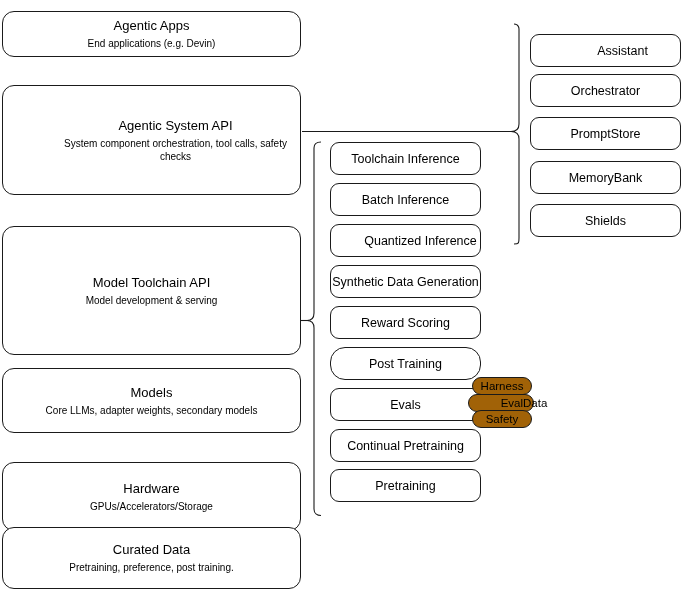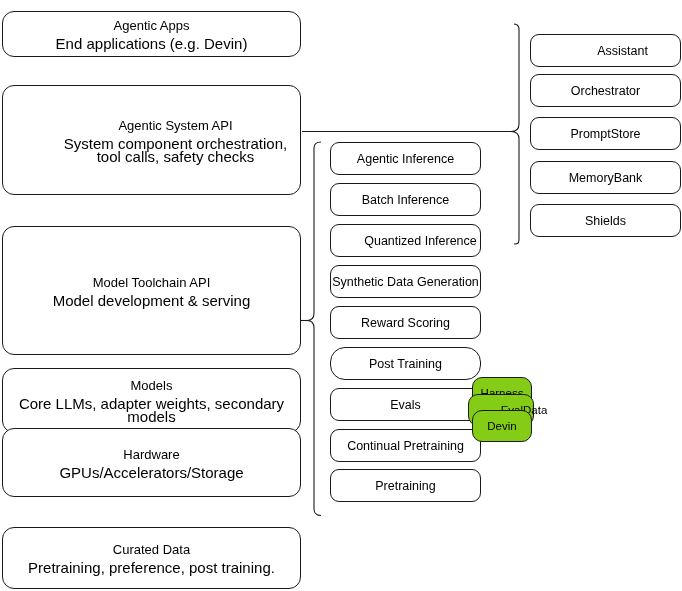--- a/index.html
+++ b/index.html
@@ -35,39 +35,39 @@
   .stack-node {
     border-radius: 12px;
     left: 2px;
     width: 299px;
   }
   .stack-node .title {
     font-size: 13px;
     line-height: 16px;
   }
   .stack-node .subtitle {
-    font-size: 15px;
+    font-size: 10px;
     line-height: 13px;
     margin-top: 3px;
   }
   .pill-node {
     border-radius: 9px;
     height: 33px;
     width: 151px;
     font-size: 12.5px;
   }
   .mid-node { left: 330px; }
   .right-node { left: 530px; }
   .tag-node {
     position: absolute;
     box-sizing: border-box;
     border: 1px solid #1a1a1a;
-    background: #84cc16;
+    background: #a16207;
     border-radius: 10px;
-    height: 32px;
+    height: 18px;
     display: flex;
     align-items: center;
     justify-content: center;
     font-size: 11.5px;
     z-index: 5;
   }
   svg.lines {
     position: absolute;
     left: 0; top: 0;
     width: 682px;
@@ -115,32 +115,32 @@
   <div class="node stack-node" style="top:226px; height:129px;">
     <div class="title">Model Toolchain API</div>
     <div class="subtitle">Model development &amp; serving</div>
   </div>
 
   <div class="node stack-node" style="top:368px; height:65px;">
     <div class="title">Models</div>
     <div class="subtitle">Core LLMs, adapter weights, secondary models</div>
   </div>
 
-  <div class="node stack-node" style="top:428px; height:69px;text-align:center;">
+  <div class="node stack-node" style="top:462px; height:69px;text-align:center;">
     <div class="title">Hardware</div>
     <div class="subtitle">GPUs/Accelerators/Storage</div>
   </div>
 
   <div class="node stack-node" style="top:527px; height:62px;">
     <div class="title">Curated Data</div>
     <div class="subtitle">Pretraining, preference, post training.</div>
   </div>
 
   <div class="node pill-node mid-node" style="top:142px;">
-    <span>Agentic Inference</span>
+    <span>Toolchain Inference</span>
   </div>
   <div class="node pill-node mid-node" style="top:183px;">
     <span>Batch Inference</span>
   </div>
   <div class="node pill-node mid-node" style="top:224px;padding-left:30px;">
     <span>Quantized Inference</span>
   </div>
   <div class="node pill-node mid-node" style="top:265px;">
     <span>Synthetic Data Generation</span>
   </div>
@@ -160,21 +160,21 @@
     <span>Pretraining</span>
   </div>
 
   <div class="tag-node" style="left:472px; top:377px; width:60px;">
     <span>Harness</span>
   </div>
   <div class="tag-node" style="left:468px; top:394px; width:66px;padding-left:46px;">
     <span>EvalData</span>
   </div>
   <div class="tag-node" style="left:472px; top:410px; width:60px;">
-    <span>Devin</span>
+    <span>Safety</span>
   </div>
 
   <div class="node pill-node right-node" style="top:34px;padding-left:34px;">
     <span>Assistant</span>
   </div>
   <div class="node pill-node right-node" style="top:74px;">
     <span>Orchestrator</span>
   </div>
   <div class="node pill-node right-node" style="top:117px;">
     <span>PromptStore</span>

